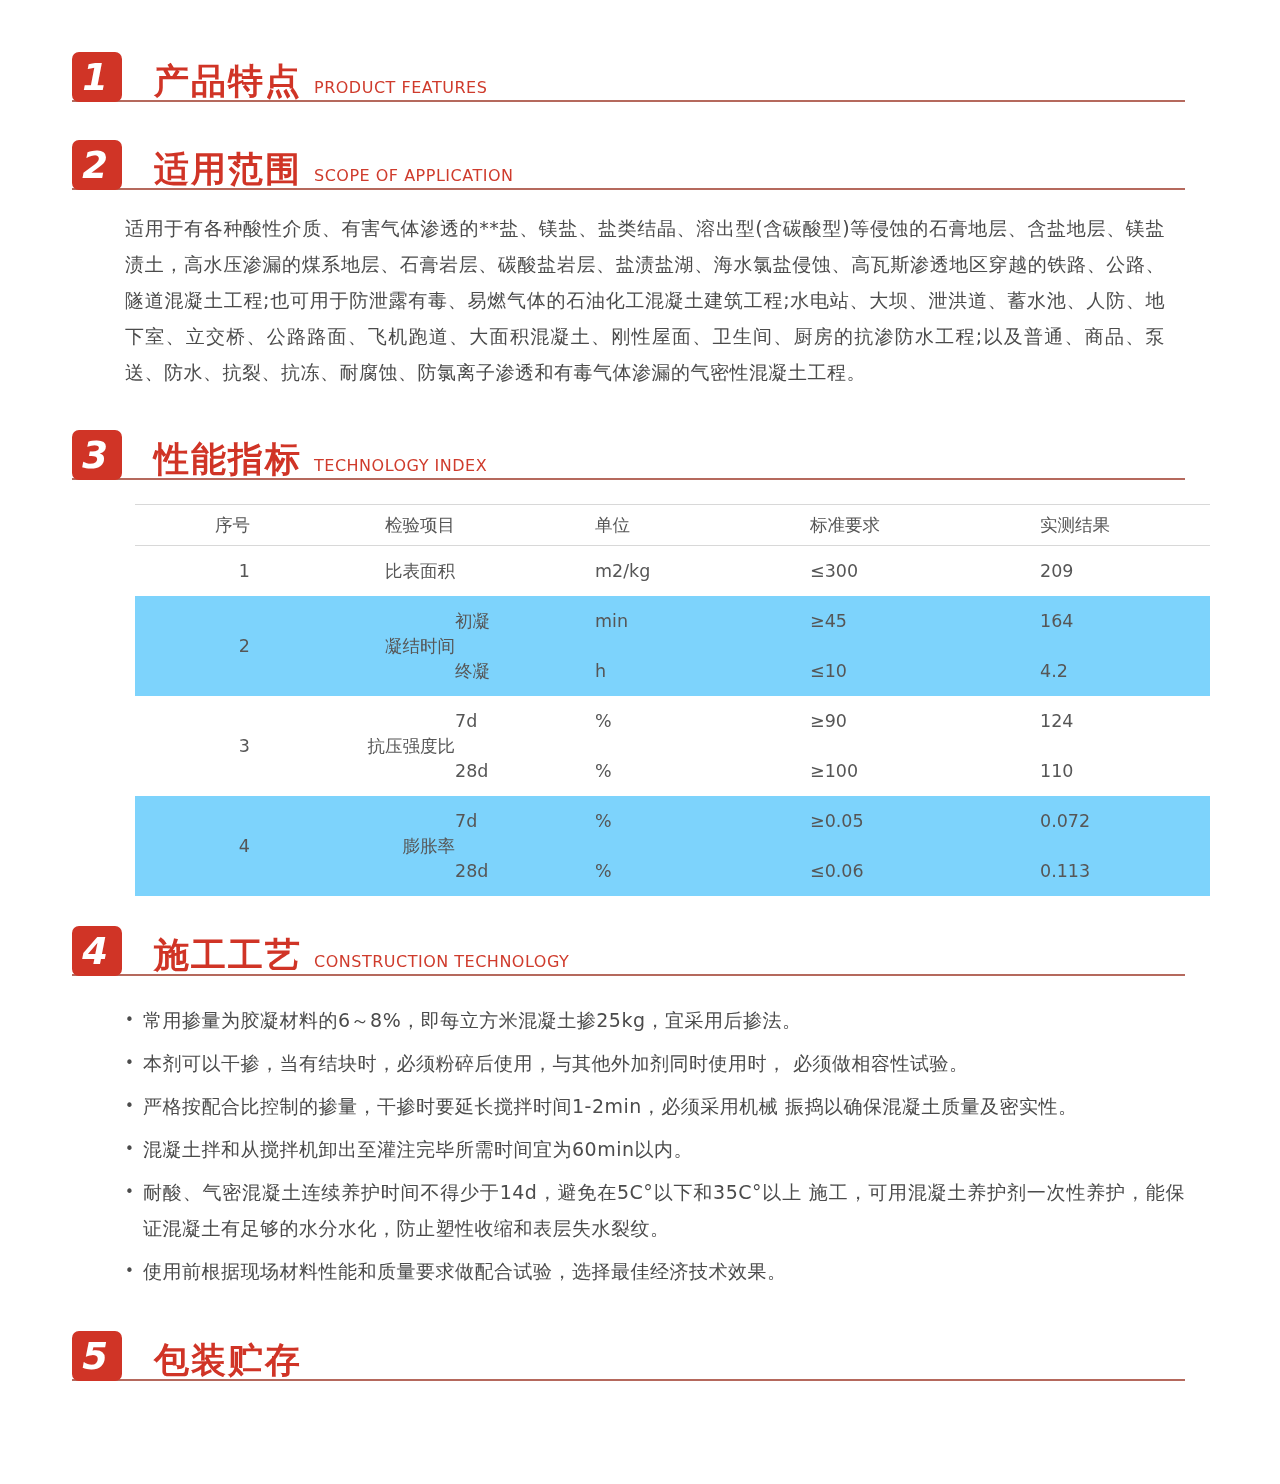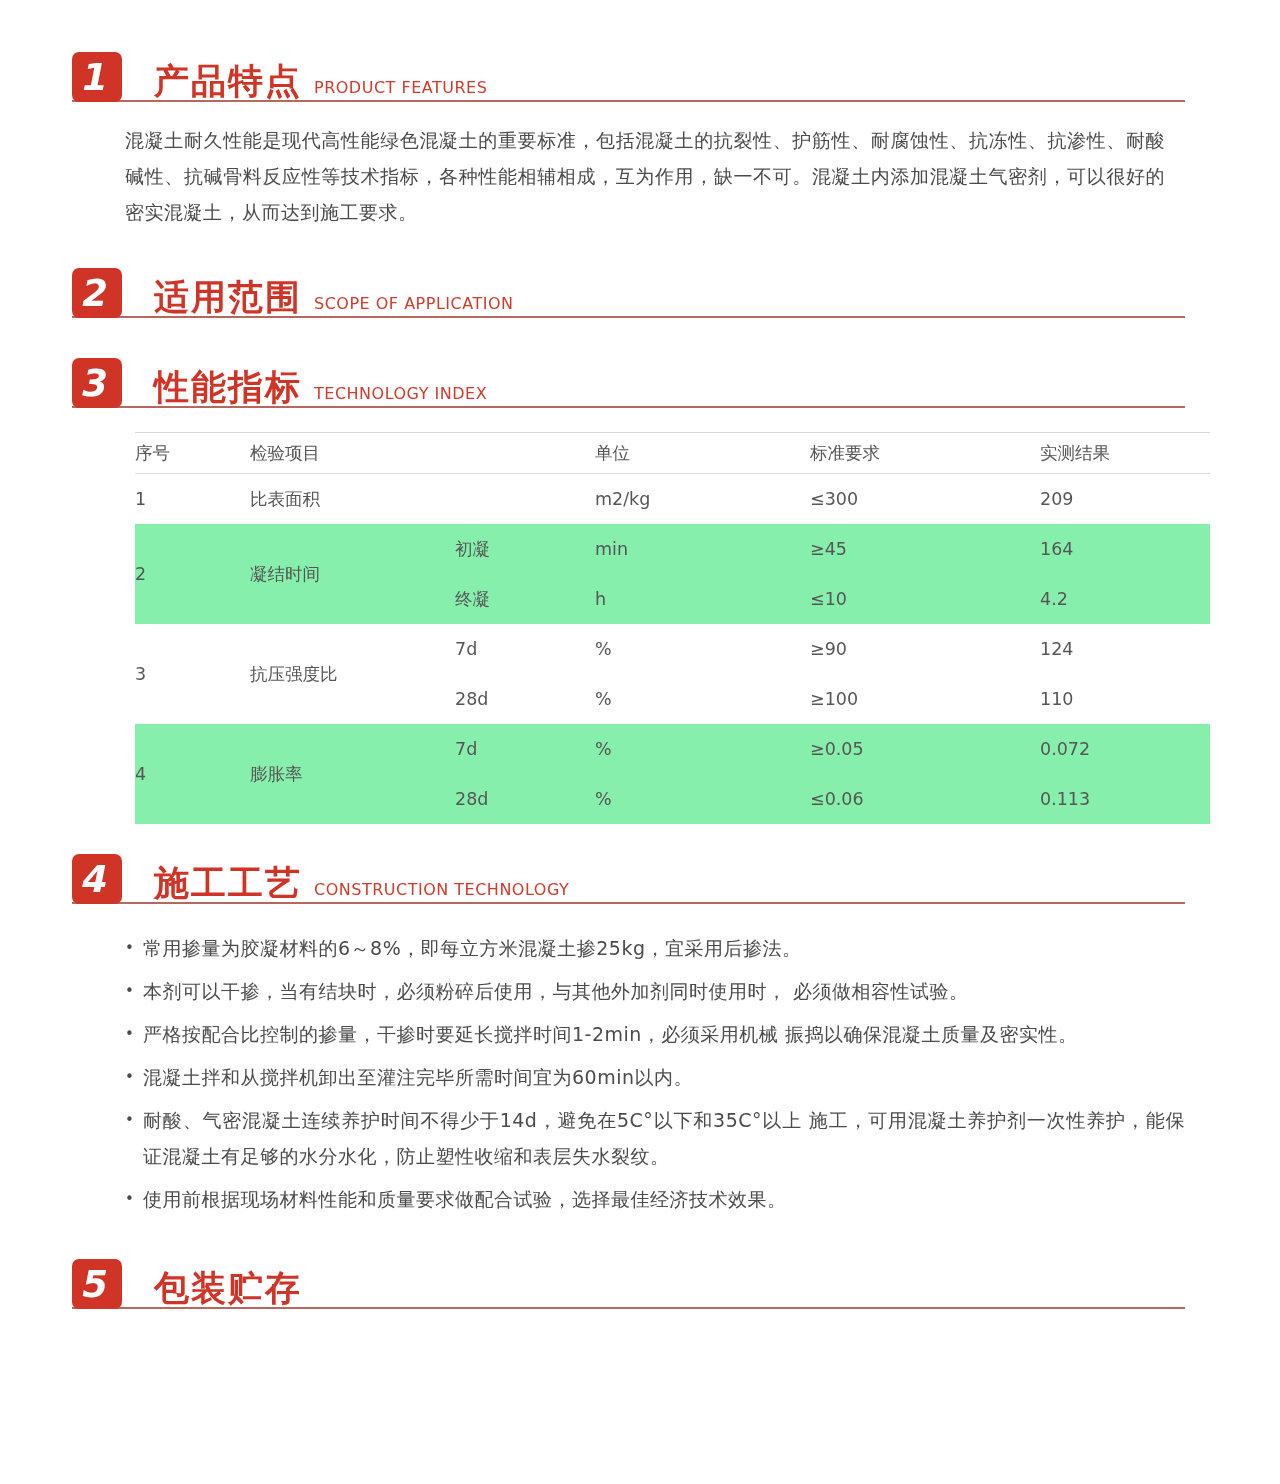--- a/index.html
+++ b/index.html
@@ -98,22 +98,22 @@
     height: 40px;
     padding: 0;
     vertical-align: middle;
   }
   .perf-table td {
     height: 50px;
     padding: 0;
     vertical-align: middle;
     text-align: left;
   }
-  .perf-table th.a-center, .perf-table td.a-center { text-align: left; }
-  .perf-table tr.r-gray td { background: #86efac; }
+  .perf-table th.a-center, .perf-table td.a-center { text-align: right; }
+  .perf-table tr.r-gray td { background: #7dd3fc; }
 
   
   .bullets {
     list-style: none;
     margin: 26px 0 0 53px;
     padding: 0;
     font-size: 19px;
     line-height: 36px;
     color: #4b4b4b;
     letter-spacing: 0.5px;
@@ -135,31 +135,31 @@
 <div class="page">
 
   <section class="gap-after-1">
     <header class="sec-head">
       <div class="badge">
         <span>1</span>
       </div>
       <h2 class="title-cn">产品特点</h2>
       <span class="title-en">PRODUCT FEATURES</span>
     </header>
-    <p class="sec-body">混凝土耐久性能是现代高性能绿色混凝土的重要标准，包括混凝土的抗裂性、护筋性、耐腐蚀性、抗冻性、抗渗性、耐酸碱性、抗碱骨料反应性等技术指标，各种性能相辅相成，互为作用，缺一不可。混凝土内添加混凝土气密剂，可以很好的密实混凝土，从而达到施工要求。</p>
   </section>
 
   <section class="gap-after-2">
     <header class="sec-head">
       <div class="badge">
         <span>2</span>
       </div>
       <h2 class="title-cn">适用范围</h2>
       <span class="title-en">SCOPE OF APPLICATION</span>
     </header>
+    <p class="sec-body">适用于有各种酸性介质、有害气体渗透的**盐、镁盐、盐类结晶、溶出型(含碳酸型)等侵蚀的石膏地层、含盐地层、镁盐渍土，高水压渗漏的煤系地层、石膏岩层、碳酸盐岩层、盐渍盐湖、海水氯盐侵蚀、高瓦斯渗透地区穿越的铁路、公路、隧道混凝土工程;也可用于防泄露有毒、易燃气体的石油化工混凝土建筑工程;水电站、大坝、泄洪道、蓄水池、人防、地下室、立交桥、公路路面、飞机跑道、大面积混凝土、刚性屋面、卫生间、厨房的抗渗防水工程;以及普通、商品、泵送、防水、抗裂、抗冻、耐腐蚀、防氯离子渗透和有毒气体渗漏的气密性混凝土工程。</p>
   </section>
 
   <section class="gap-after-3">
     <header class="sec-head">
       <div class="badge">
         <span>3</span>
       </div>
       <h2 class="title-cn">性能指标</h2>
       <span class="title-en">TECHNOLOGY INDEX</span>
     </header>

